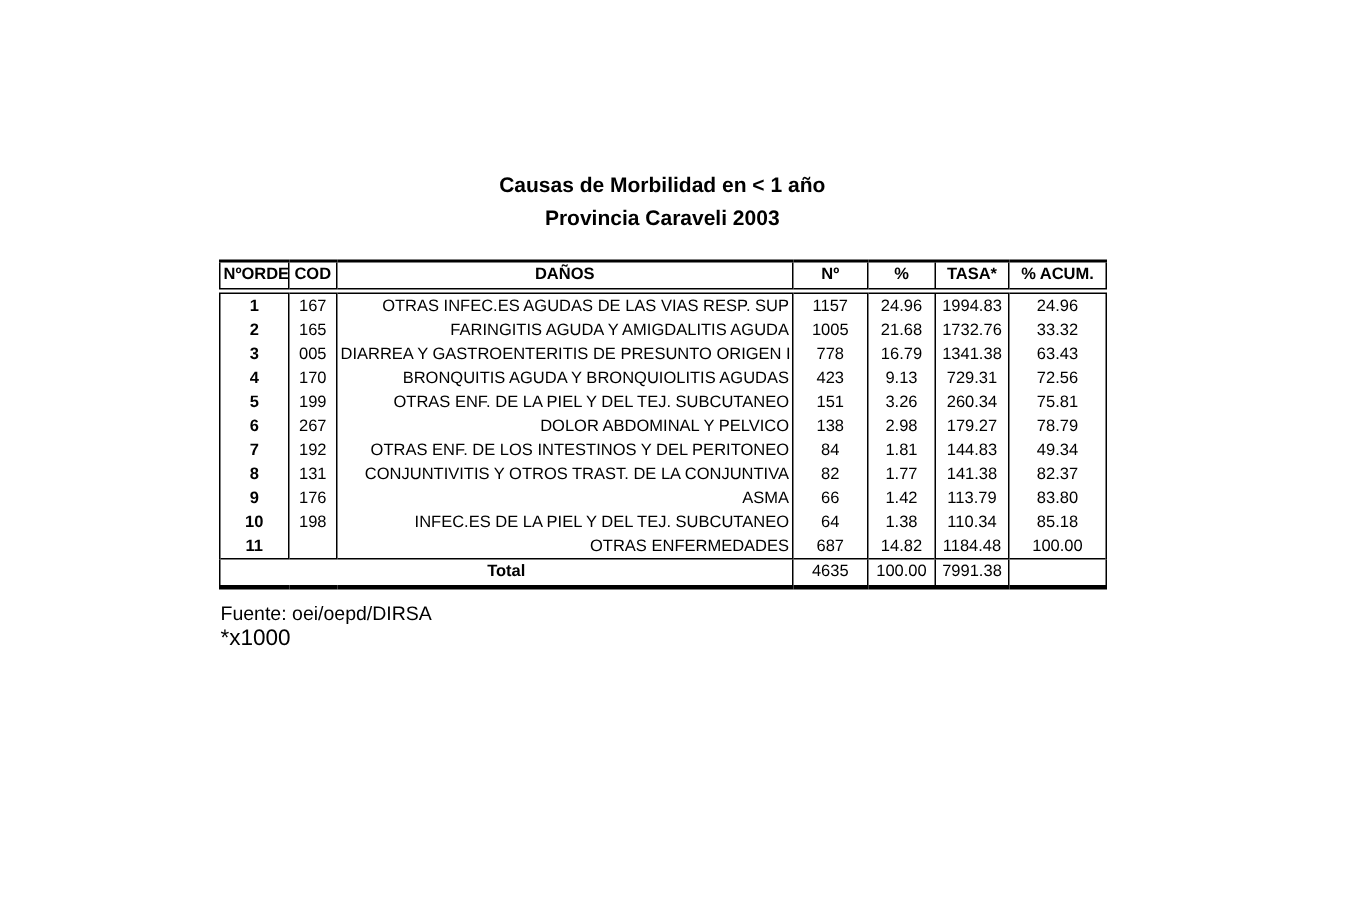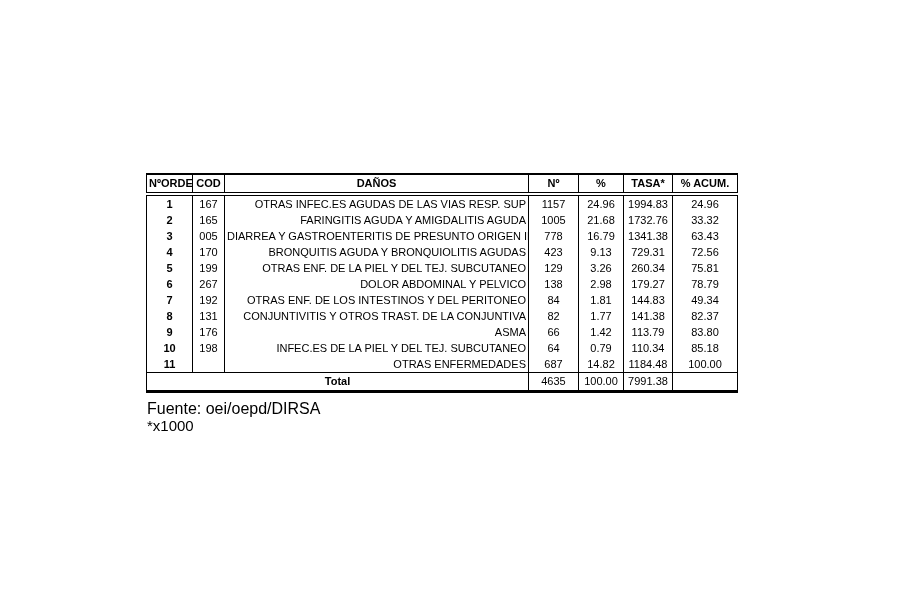--- a/index.html
+++ b/index.html
@@ -70,36 +70,40 @@
     margin-left: 32px;
   }
   tfoot td.total-label {
     font-weight: bold;
     text-align: center;
   }
   .fuente {
     position: absolute;
     left: 147px;
     top: 402px;
-    font-size: 16px;
+    font-size: 13px;
     line-height: 13px;
   }
   .nota {
     position: absolute;
     left: 147px;
     top: 419px;
     font-size: 15px;
     line-height: 13px;
   }
 </style>
 </head>
 <body>
 
 <div class="page">
 
+  <div class="title-block">
+    <div>Causas de Morbilidad en &lt; 1 año</div>
+    <div>Provincia Caraveli 2003</div>
+  </div>
 
   <table class="morbidity">
     <colgroup>
       <col style="width:46px">
       <col style="width:32px">
       <col style="width:304px">
       <col style="width:50px">
       <col style="width:45px">
       <col style="width:49px">
       <col style="width:65px">
@@ -149,21 +153,21 @@
           <td class="col-danos">BRONQUITIS AGUDA Y BRONQUIOLITIS AGUDAS</td>
           <td class="col-n">423</td>
           <td class="col-pct">9.13</td>
           <td class="col-tasa">729.31</td>
           <td class="col-acum">72.56</td>
         </tr>
         <tr>
           <td class="col-orden">5</td>
           <td class="col-cod">199</td>
           <td class="col-danos">OTRAS ENF. DE LA PIEL Y DEL TEJ. SUBCUTANEO</td>
-          <td class="col-n">129</td>
+          <td class="col-n">151</td>
           <td class="col-pct">3.26</td>
           <td class="col-tasa">260.34</td>
           <td class="col-acum">75.81</td>
         </tr>
         <tr>
           <td class="col-orden">6</td>
           <td class="col-cod">267</td>
           <td class="col-danos">DOLOR ABDOMINAL Y PELVICO</td>
           <td class="col-n">138</td>
           <td class="col-pct">2.98</td>
@@ -195,21 +199,21 @@
           <td class="col-n">66</td>
           <td class="col-pct">1.42</td>
           <td class="col-tasa">113.79</td>
           <td class="col-acum">83.80</td>
         </tr>
         <tr>
           <td class="col-orden">10</td>
           <td class="col-cod">198</td>
           <td class="col-danos">INFEC.ES DE LA PIEL Y DEL TEJ. SUBCUTANEO</td>
           <td class="col-n">64</td>
-          <td class="col-pct">0.79</td>
+          <td class="col-pct">1.38</td>
           <td class="col-tasa">110.34</td>
           <td class="col-acum">85.18</td>
         </tr>
         <tr>
           <td class="col-orden">11</td>
           <td class="col-cod"></td>
           <td class="col-danos">OTRAS ENFERMEDADES</td>
           <td class="col-n">687</td>
           <td class="col-pct">14.82</td>
           <td class="col-tasa">1184.48</td>

